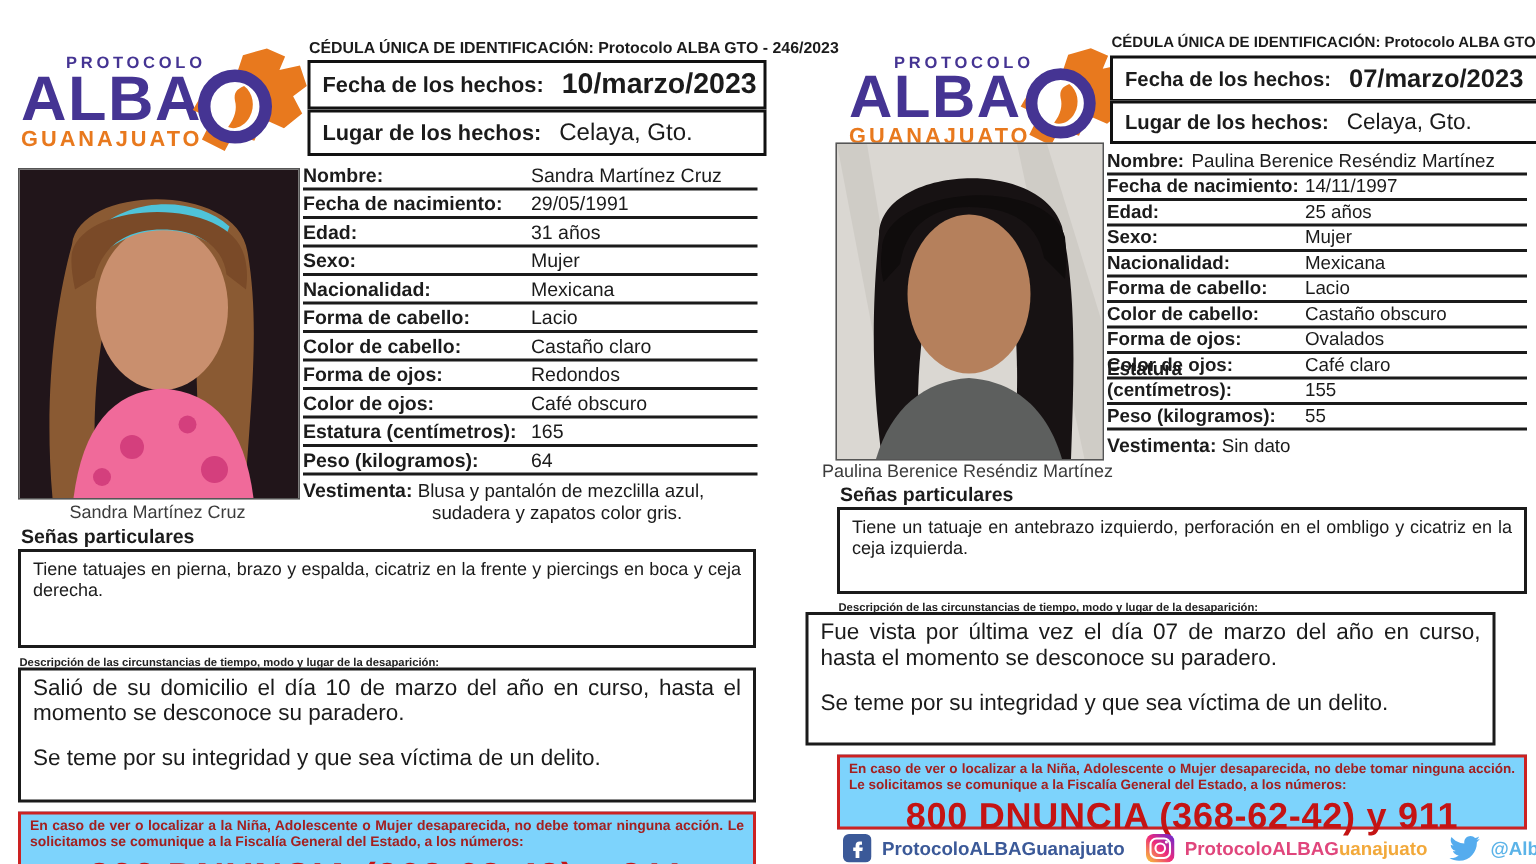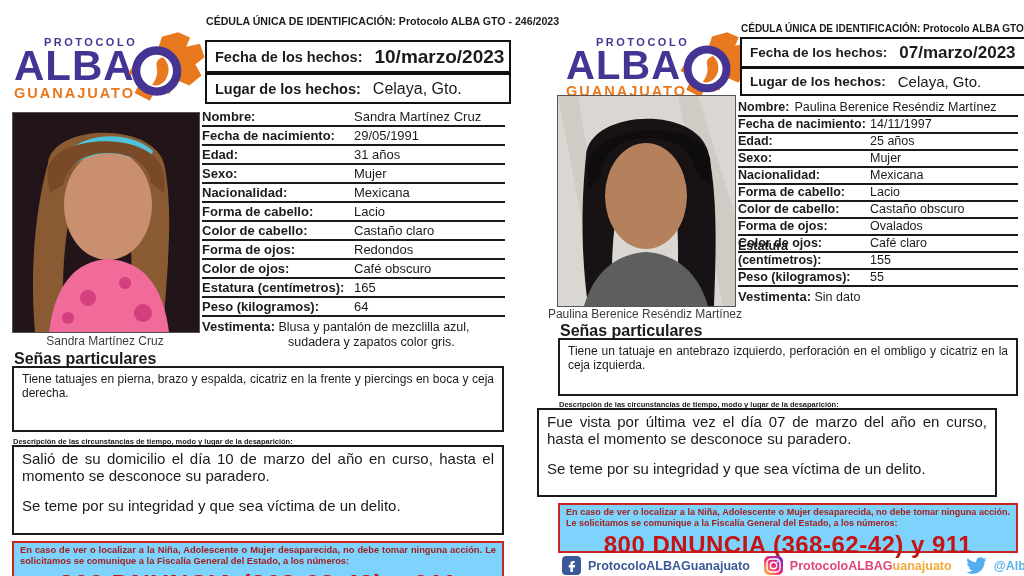--- a/index.html
+++ b/index.html
@@ -39,21 +39,21 @@
   .flabel{font-weight:bold;font-size:13px;flex:0 0 auto;}
   .pl .flabel{width:152px;}
   .pr .flabel{width:132px;font-size:12.5px;}
   .fvalue{font-size:13px;}
   .pr .fvalue{font-size:12.5px;}
   .frow.inline .flabel{width:auto;margin-right:5px;}
   .vestimenta{margin-top:3px;font-size:12.5px;line-height:1.15;padding-left:86px;text-indent:-86px;}
   .vestimenta b{font-size:13px;}
 
   
-  .senas-title{position:absolute;font-weight:bold;font-size:16px;}
+  .senas-title{position:absolute;font-weight:bold;font-size:13px;}
   .tbox{position:absolute;border:2px solid #1b1b1b;background:#fff;padding:4px 8px;box-sizing:border-box;}
   .senas-box{font-size:12px;line-height:1.18;text-align:justify;}
   .desc-label{position:absolute;font-weight:bold;font-size:7.5px;color:#222;}
   .desc-box{font-size:15px;line-height:1.12;text-align:justify;}
   .desc-box p{margin:0 0 13px 0;}
 
   
   .alert-box{position:absolute;border:2px solid #cc2222;background:#7dd3fc;padding:2px 6px;box-sizing:border-box;}
   .alert-notice{font-weight:bold;font-size:9.3px;line-height:1.2;color:#a32020;text-align:justify;}
   .pr .alert-notice{font-size:9px;}
@@ -83,21 +83,21 @@
         <div class="logo-main">ALBA</div>
         <div class="logo-bottom">GUANAJUATO</div>
       </div>
       <svg class="logo-mark" width="84" height="76" viewBox="0 0 110 100">
         <path d="M72,3 L88,10 L83,22 L101,18 L107,36 L95,45 L103,60 L87,73 L69,65 L61,84 L43,78 L35,93 L15,83 L24,65 L7,57 L17,40 L33,45 L28,26 L44,30 L51,9 Z" fill="#e8791e"></path>
         <circle cx="44" cy="54" r="27" fill="#ffffff" stroke="#453493" stroke-width="11"></circle>
         <path d="M52,36 C60,42 62,54 57,63 C53,71 44,75 38,72 C44,64 46,56 44,49 C43,42 45,39 52,36 Z" fill="#e8791e"></path>
       </svg>
     </div>
 
-    <div class="cedula-header" style="left:206px;top:15px;">CÉDULA ÚNICA DE IDENTIFICACIÓN: Protocolo ALBA GTO - 246/2023</div>
+    <div class="cedula-header" style="left:206px;top:26px;">CÉDULA ÚNICA DE IDENTIFICACIÓN: Protocolo ALBA GTO - 246/2023</div>
 
     <div class="hecho-box" style="left:205px;top:40px;width:294px;height:29px;">
       <span class="hecho-label">Fecha de los hechos:</span>
       <span class="hecho-value v-big">10/marzo/2023</span>
     </div>
     <div class="hecho-box" style="left:205px;top:73px;width:294px;height:27px;">
       <span class="hecho-label">Lugar de los hechos:</span>
       <span class="hecho-value v-med">Celaya, Gto.</span>
     </div>
 

